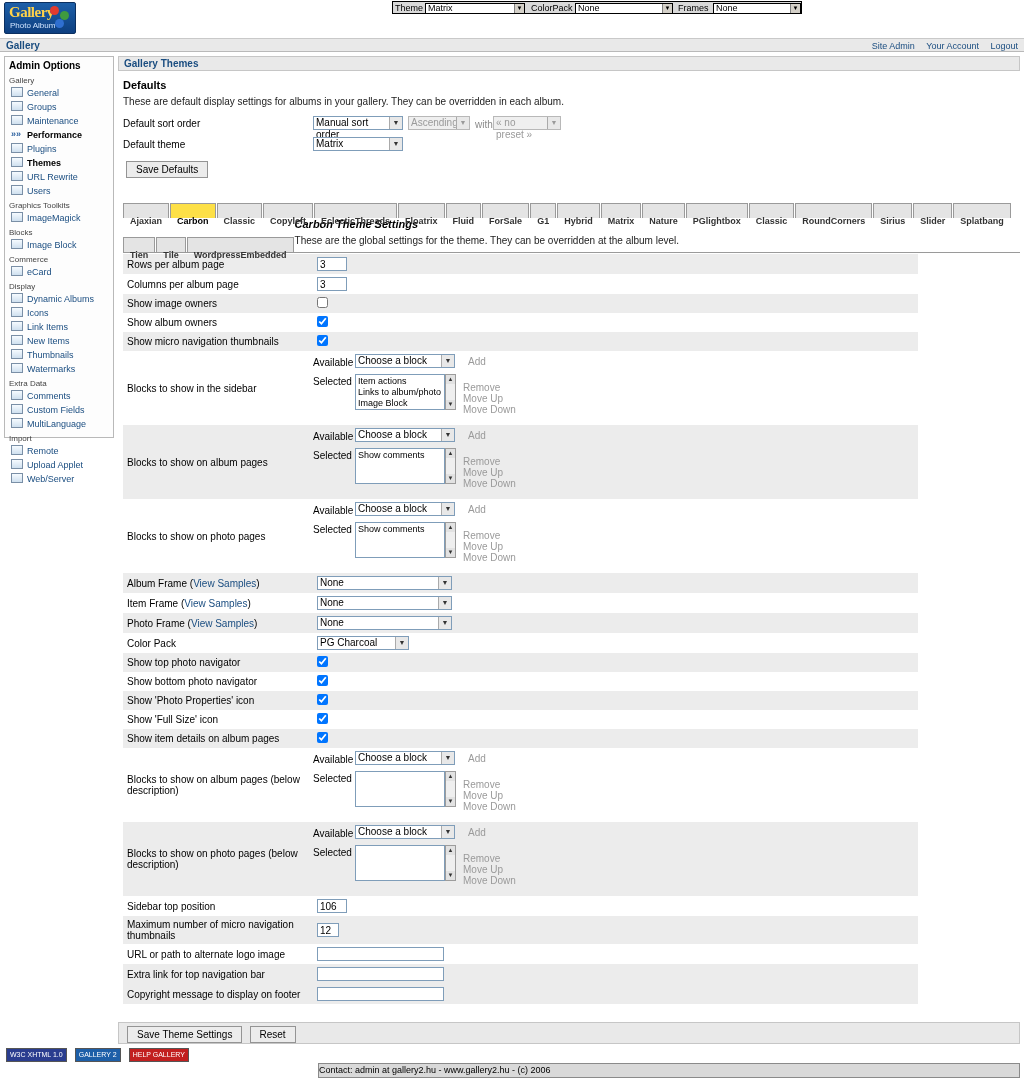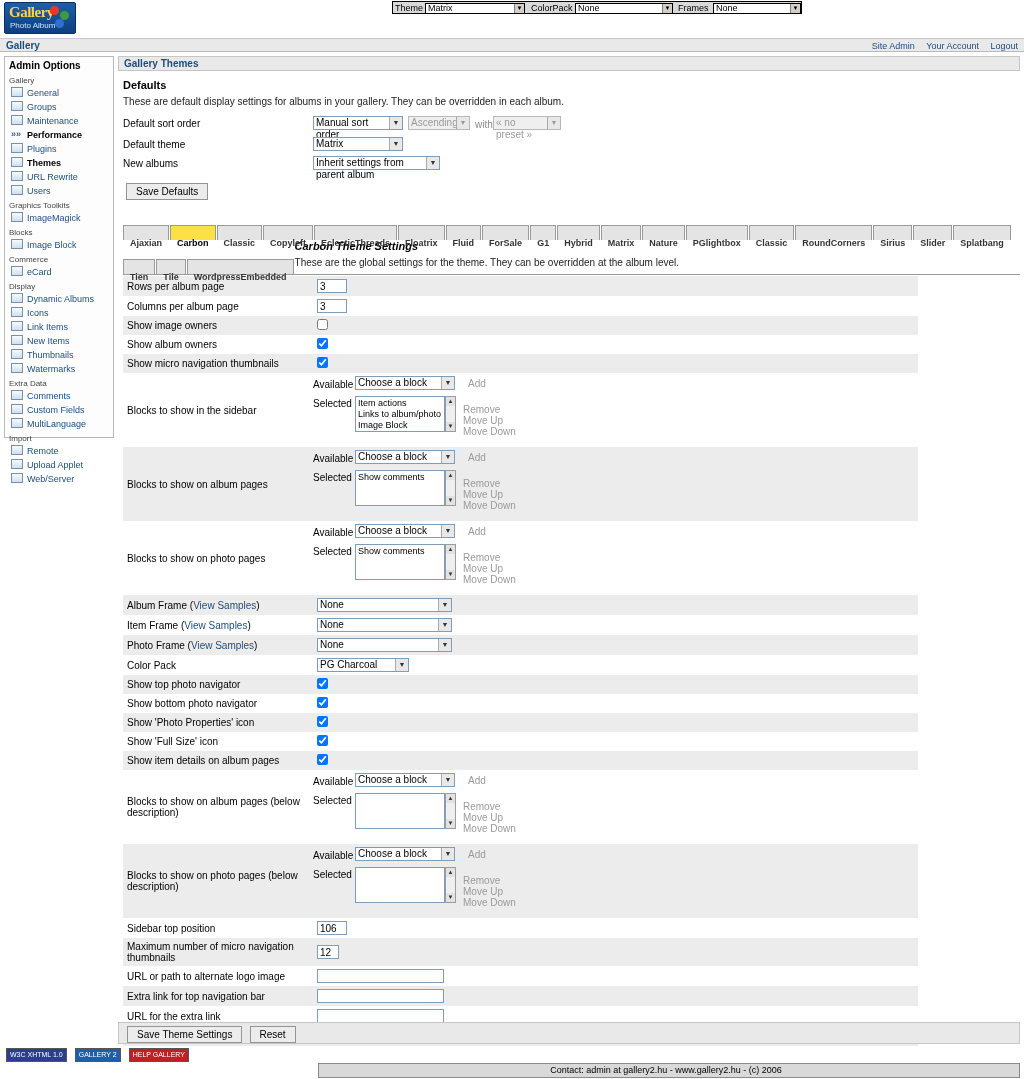--- a/index.html
+++ b/index.html
@@ -134,21 +134,21 @@
 
   
   .botbar { position:absolute; left:118px; top:1022px; width:902px; height:22px; background:#e9e9e9; border:1px solid #c6c6c6; }
   .badges { position:absolute; left:6px; top:1048px; }
   .badge { display:inline-block; height:14px; border:1px solid #555; font-size:7px; color:#fff; line-height:12px; padding:0 3px; margin-right:5px; vertical-align:top; }
   .badge.w3 { background:#2a3d8f; }
   .badge.g2 { background:#1d5fa8; }
   .badge.help { background:#c21f1f; }
   .contact {
     position:absolute; left:318px; top:1063px; width:702px; height:15px;
-    background:#d9d9d9; border:1px solid #8a8a8a; font-size:9px; text-align:center; padding:1px 6px 0 0; color:#000;
+    background:#d9d9d9; border:1px solid #8a8a8a; font-size:9px; text-align:left; padding:1px 6px 0 0; color:#000;
   }
 </style>
 </head>
 <body>
 
 <div id="page">
 
   <div class="topbar">
     <div class="logo">
       <div class="g1">Gallery</div>
@@ -252,27 +252,20 @@
     </div>
 
     <div class="form-row" style="height:19px;">
       <span class="lbl">Default theme</span>
       <span class="fakesel" style="position:absolute; left:190px; top:1px; width:90px;">
         <span>Matrix</span>
         <span class="ar">▼</span>
       </span>
     </div>
 
-    <div class="form-row" style="height:22px;">
-      <span class="lbl">New albums</span>
-      <span class="fakesel" style="position:absolute; left:190px; top:1px; width:127px;">
-        <span>Inherit settings from parent album</span>
-        <span class="ar">▼</span>
-      </span>
-    </div>
 
     <div style="margin:6px 0 0 8px;">
       <button class="win">Save Defaults</button>
     </div>
 
     <div class="tabs">
       <div class="tab">Ajaxian</div>
       <div class="tab active">Carbon</div>
       <div class="tab">Classic</div>
       <div class="tab">Copyleft</div>
@@ -542,24 +535,20 @@
         <td colspan="2"><input class="txt" style="width: 22px;" value="12"></td>
       </tr>
       <tr>
         <td class="lblcell">URL or path to alternate logo image</td>
         <td colspan="2"><input class="txt" style="width: 127px;" value=""></td>
       </tr>
       <tr class="alt">
         <td class="lblcell">Extra link for top navigation bar</td>
         <td colspan="2"><input class="txt" style="width: 127px;" value=""></td>
       </tr>
-      <tr>
-        <td class="lblcell">URL for the extra link</td>
-        <td colspan="2"><input class="txt" style="width: 127px;" value=""></td>
-      </tr>
       <tr class="alt">
         <td class="lblcell">Copyright message to display on footer</td>
         <td colspan="2"><input class="txt" style="width: 127px;" value=""></td>
       </tr>
     </tbody>
       </table>
 
   </div>
 
   <div class="botbar">

